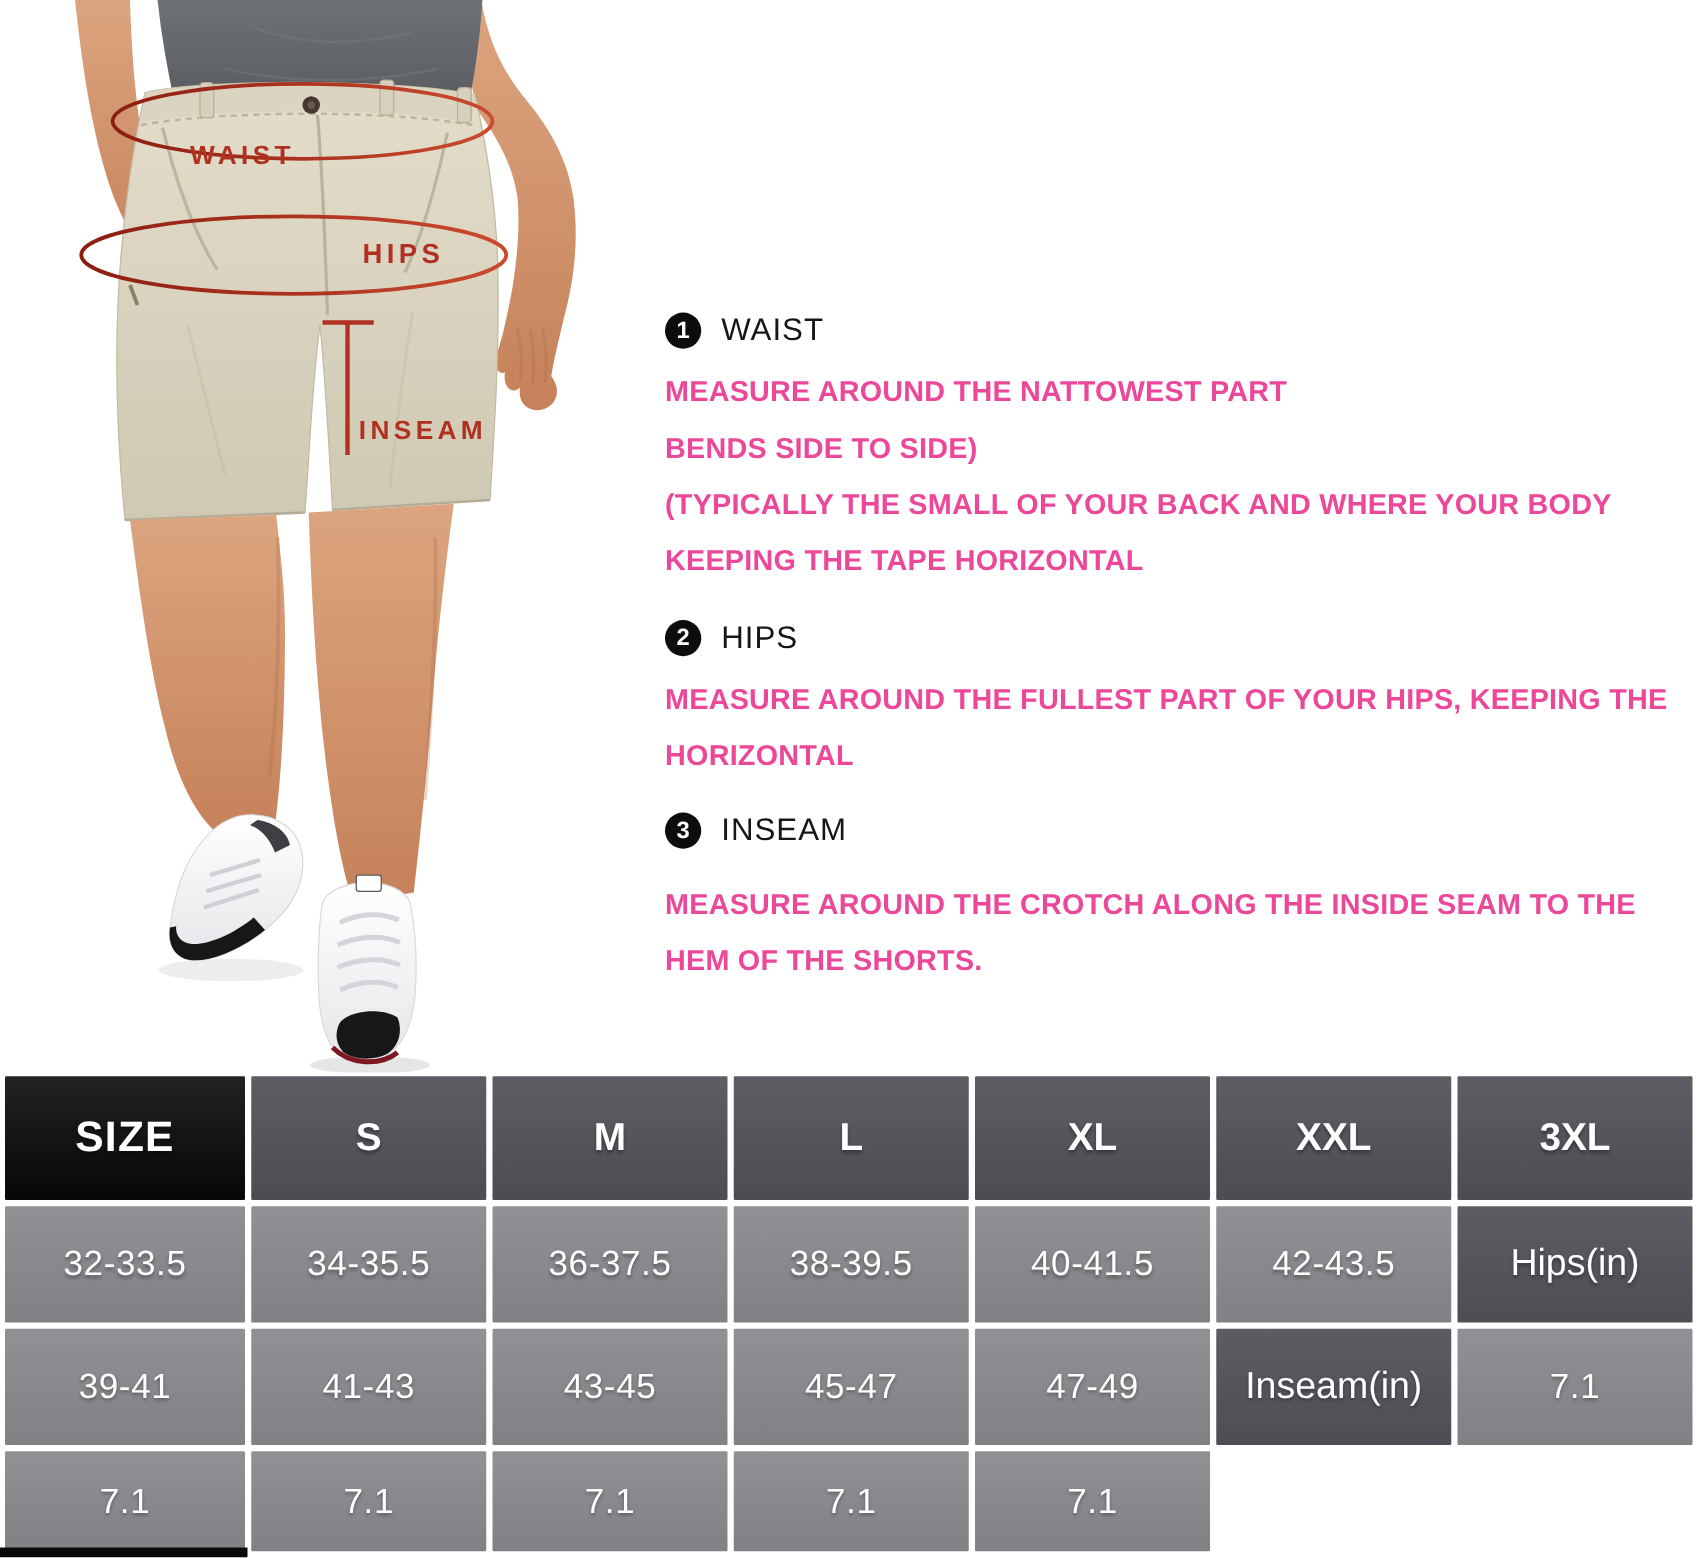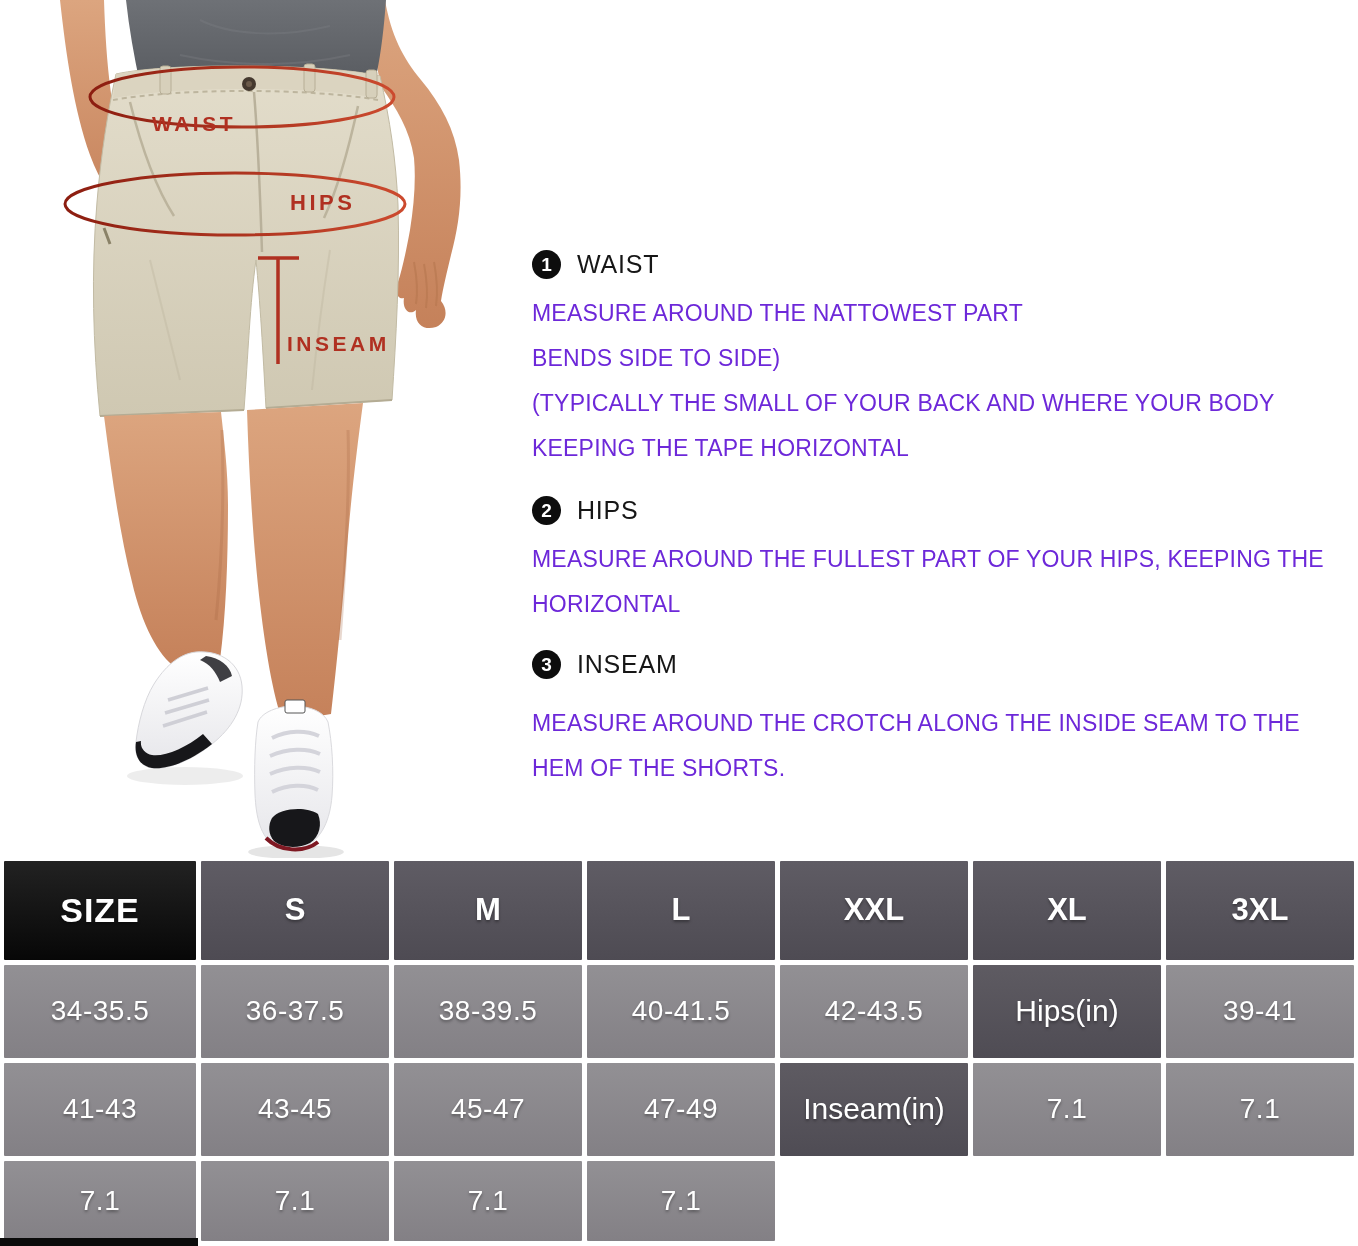--- a/index.html
+++ b/index.html
@@ -22,21 +22,21 @@
   .instr-head{display:flex;align-items:center;gap:16px;}
   .badge{
     width:29px;height:29px;border-radius:50%;
     background:#0d0d0d;color:#ffffff;
     display:flex;align-items:center;justify-content:center;
     font-size:19px;font-weight:bold;flex:0 0 auto;
   }
   .instr-title{font-size:25px;color:#161616;letter-spacing:0.8px;}
   .instr-lines{margin-top:12px;}
   .instr-lines .line{
-    font-size:23px;line-height:45px;color:#6d28d9;letter-spacing:0.2px;
+    font-size:23px;line-height:45px;color:#ec4899;letter-spacing:0.2px;font-weight:bold;
   }
   #sec-waist{top:250px;}
   #sec-hips{top:496px;}
   #sec-inseam{top:650px;}
   #sec-inseam .instr-lines{margin-top:22px;}
   
   .size-table{
     position:absolute;left:0;top:858px;width:1358px;height:386px;
     box-sizing:border-box;padding:3px 4px;
     display:grid;
@@ -192,24 +192,25 @@
     <div class="line">HEM OF THE SHORTS.</div>
   </div>
 </section>
 
 <div class="size-table">
 
   <div class="cell corner">SIZE</div>
   <div class="cell colhead">S</div>
   <div class="cell colhead">M</div>
   <div class="cell colhead">L</div>
+  <div class="cell colhead">XL</div>
   <div class="cell colhead">XXL</div>
-  <div class="cell colhead">XL</div>
   <div class="cell colhead">3XL</div>
 
+  <div class="cell data">32-33.5</div>
   <div class="cell data">34-35.5</div>
   <div class="cell data">36-37.5</div>
   <div class="cell data">38-39.5</div>
   <div class="cell data">40-41.5</div>
   <div class="cell data">42-43.5</div>
 
   <div class="cell rowlabel">Hips(in)</div>
   <div class="cell data">39-41</div>
   <div class="cell data">41-43</div>
   <div class="cell data">43-45</div>

